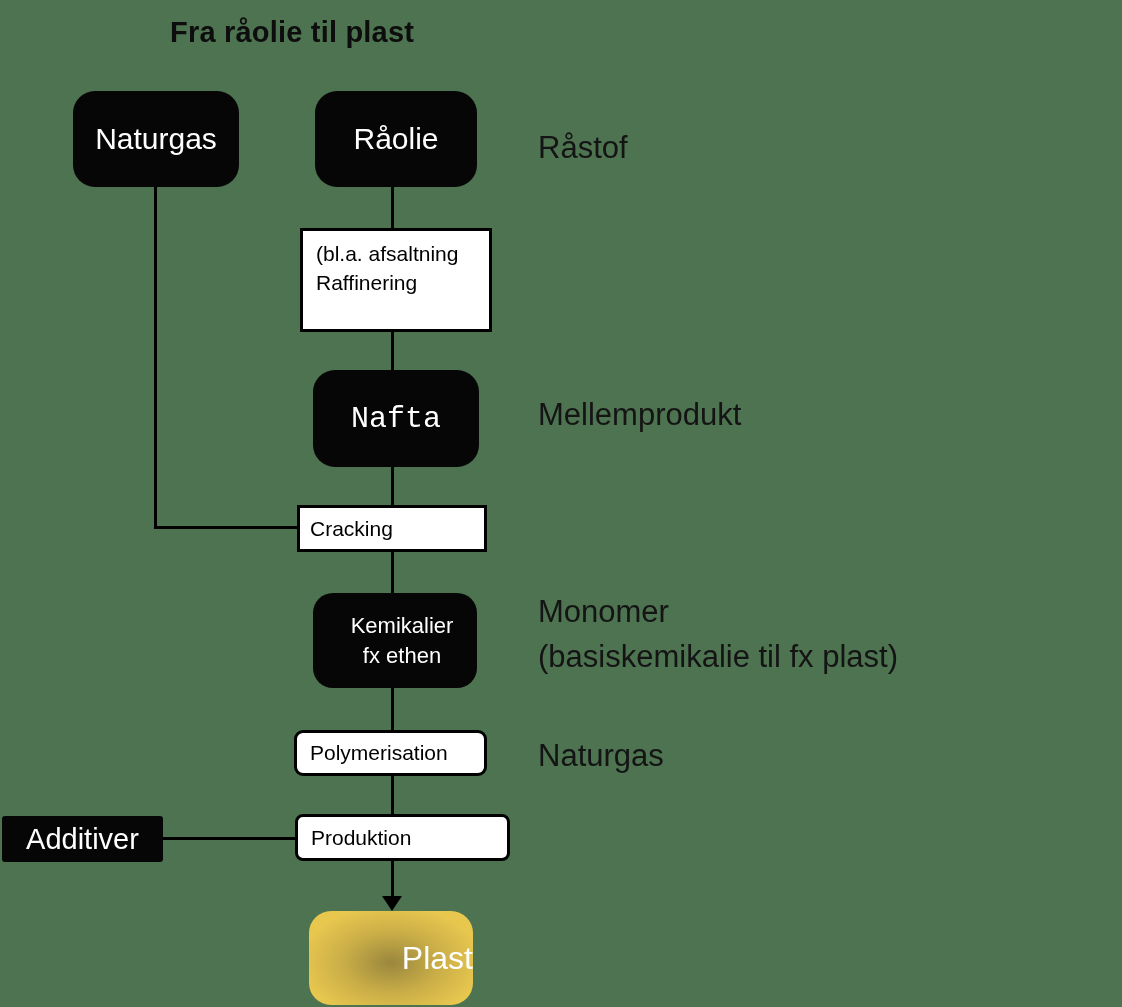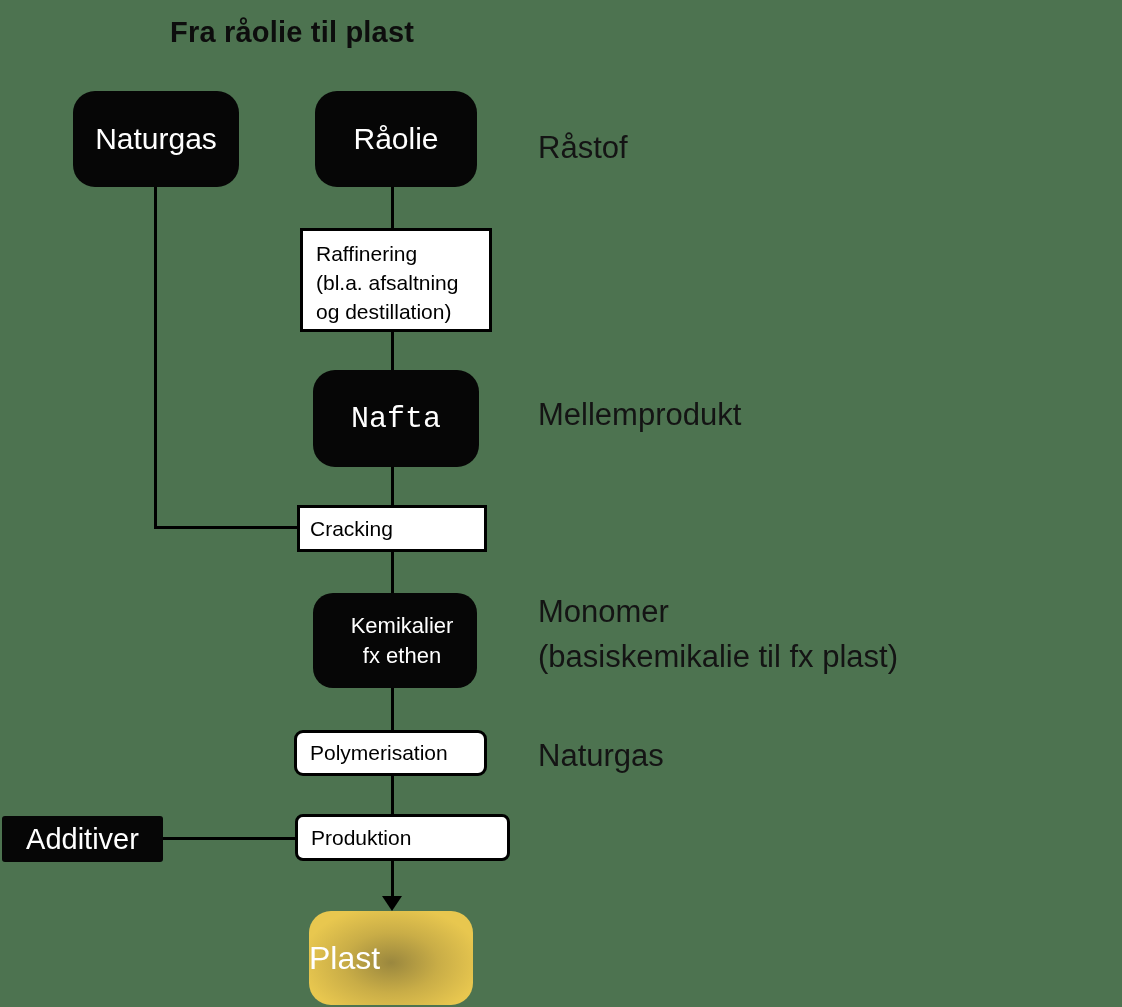--- a/index.html
+++ b/index.html
@@ -85,21 +85,21 @@
   .node-gold {
     position: absolute;
     border-radius: 22px;
     background: radial-gradient(ellipse 95px 60px at 50% 55%,
                 var(--gold-center) 0%,
                 var(--gold-mid) 50%,
                 var(--gold-edge) 95%);
     color: #ffffff;
     display: flex;
     align-items: center;
-    justify-content: flex-start;
+    justify-content: flex-end;
     font-size: 32px;
   }
 </style>
 </head>
 <body>
 
 <div class="canvas">
 
   <div class="title">Fra råolie til plast</div>
 
@@ -112,23 +112,22 @@
   </div>
 
   <div class="stage-label" style="left:538px; top:125px;">Råstof</div>
 
   <div class="line" style="left:391px; top:187px; width:3px; height:41px;"></div>
 
   <div class="line" style="left:154px; top:187px; width:3px; height:342px;"></div>
   <div class="line" style="left:154px; top:526px; width:143px; height:3px;"></div>
 
   <div class="process-box multiline" style="left:300px; top:228px; width:192px; height:104px;">
+    <div>(bl.a. afsaltning</div>
     <div>Raffinering</div>
-    <div>(bl.a. afsaltning</div>
-    <div>og destillation)</div>
   </div>
 
   <div class="line" style="left:391px; top:332px; width:3px; height:38px;"></div>
 
   <div class="node-black" style="left:313px; top:370px; width:166px; height:97px;font-family:Liberation Mono, monospace;">
     <span>Nafta</span>
   </div>
 
   <div class="stage-label" style="left:538px; top:392px;">Mellemprodukt</div>
 

